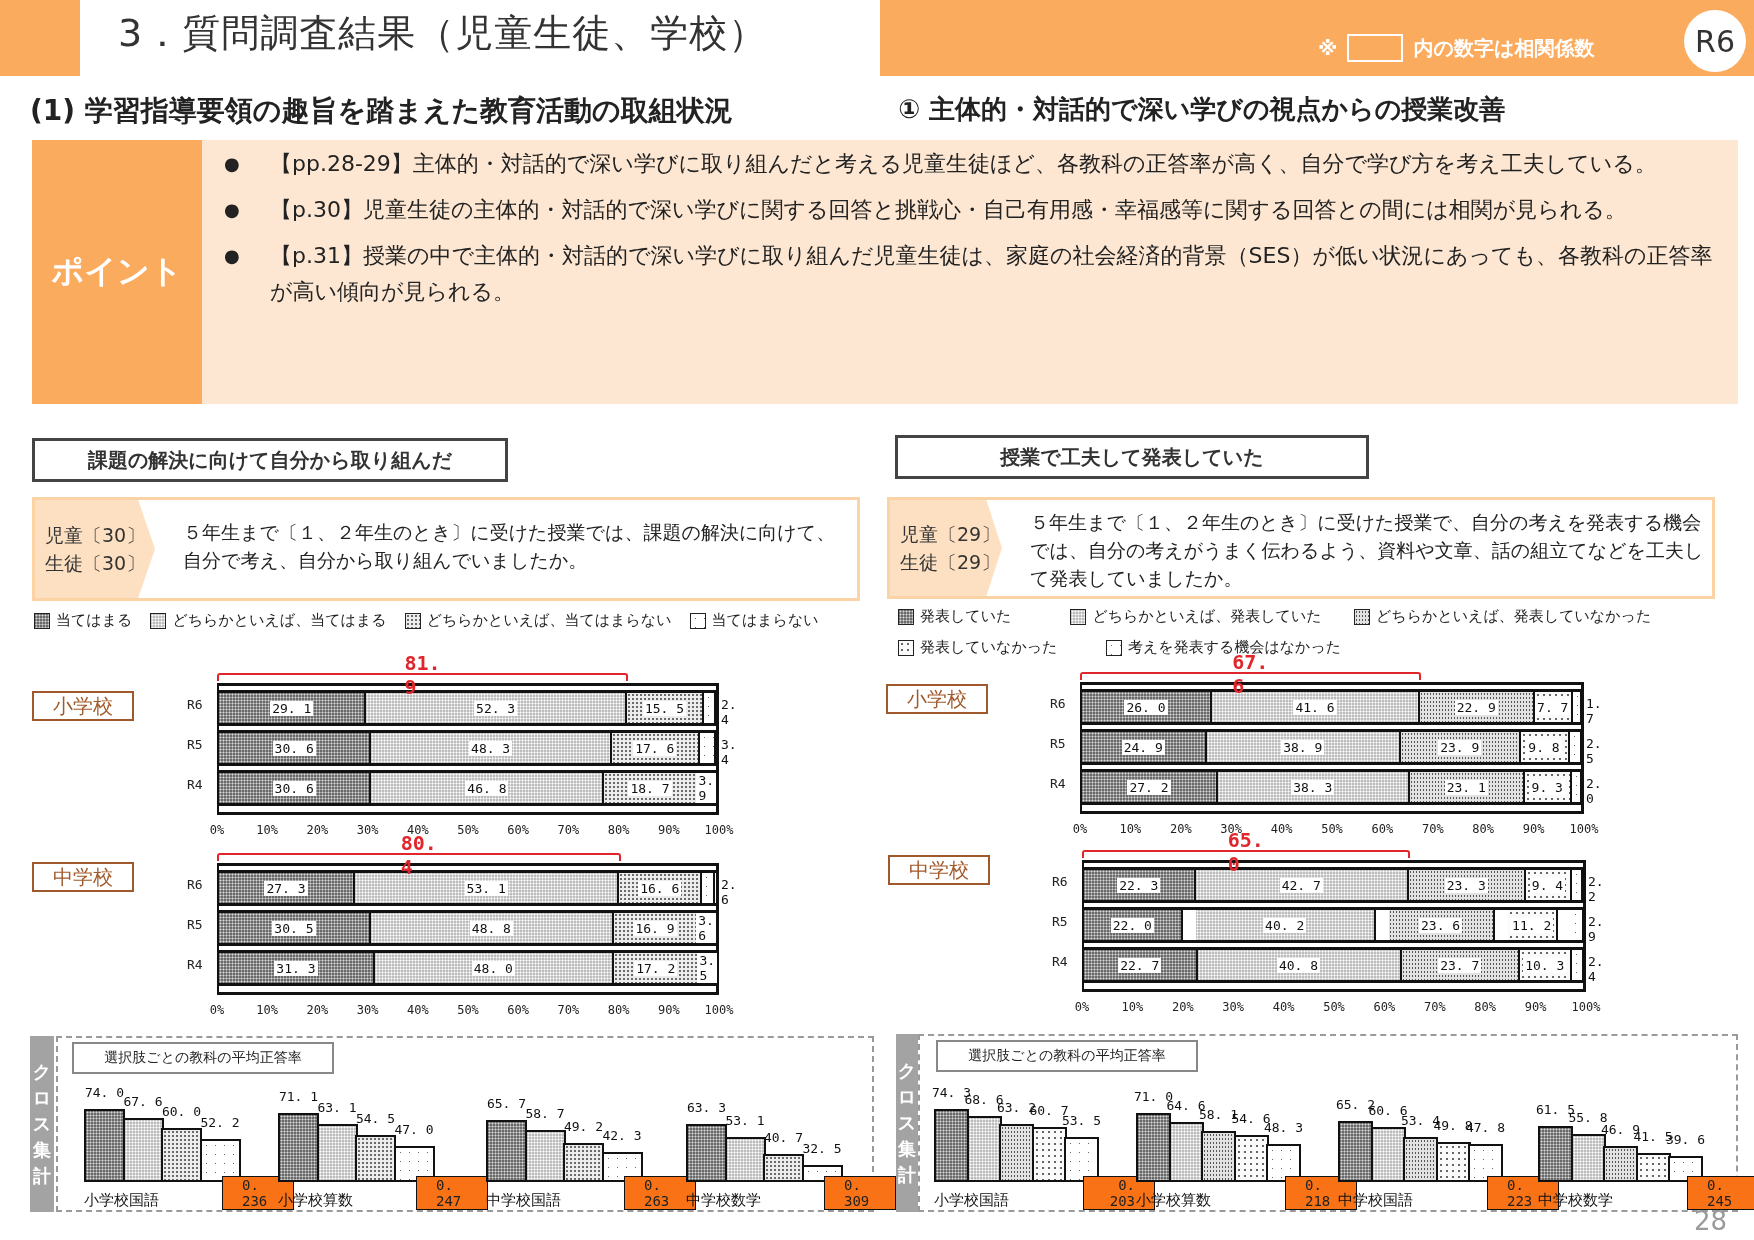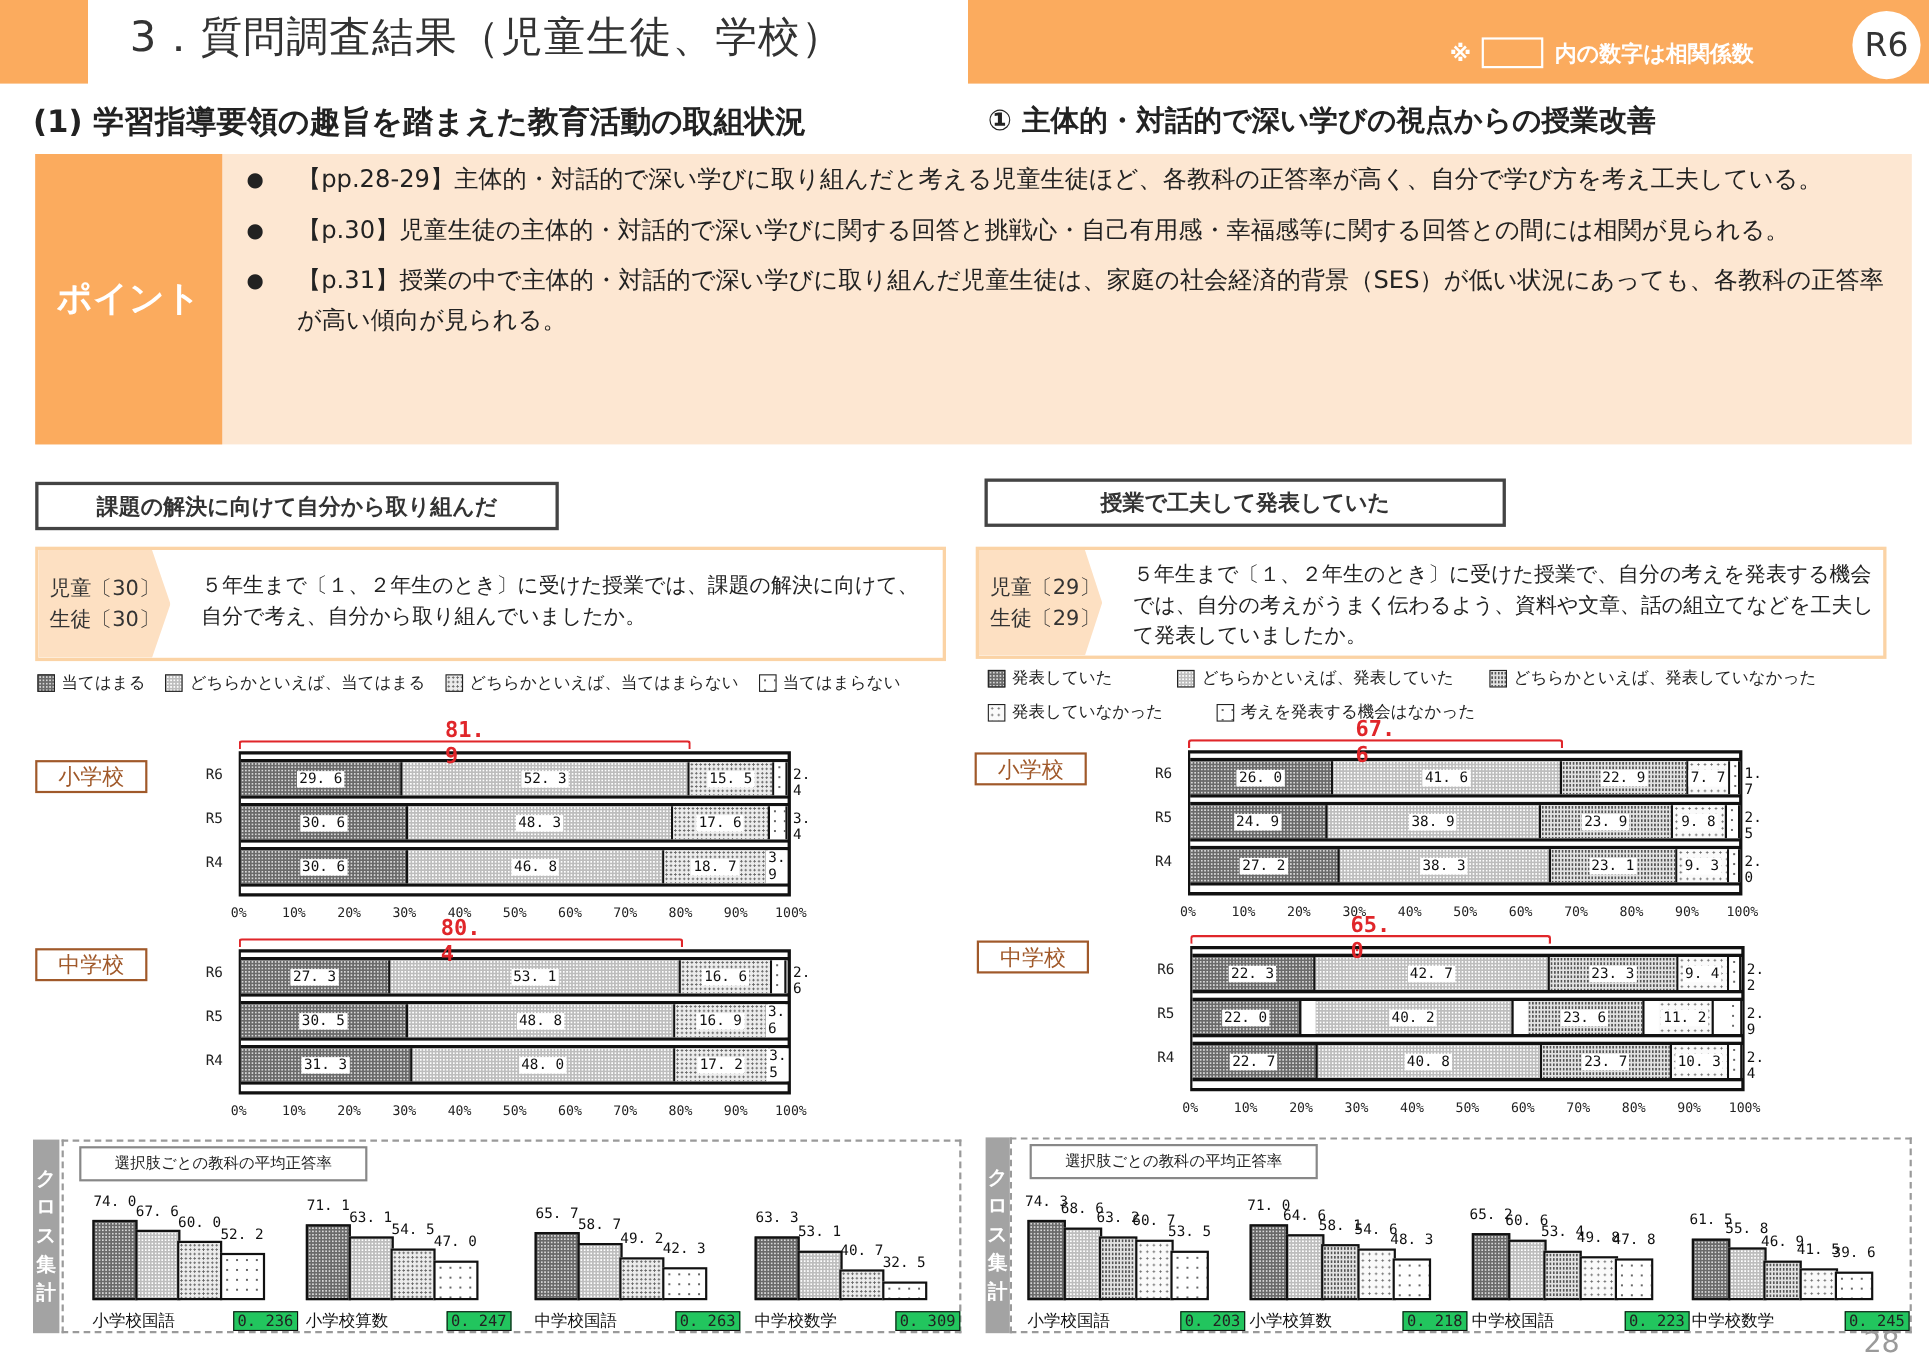--- a/index.html
+++ b/index.html
@@ -59,21 +59,21 @@
 
   
   .cross { position: absolute; border: 2px dashed #9a9a9a; }
   .cross-side { position: absolute; background: #a3a3a3; color: #fff; font-weight: bold; font-size: 18px; display: flex; flex-direction: column; align-items: center; justify-content: center; line-height: 26px; }
   .cross-title { position: absolute; border: 2px solid #888; background: #fff; font-size: 14px; color: #222; display: flex; align-items: center; justify-content: center; }
   .mini { position: absolute; }
   .mini-bars { position: absolute; bottom: 28px; left: 0; display: flex; align-items: flex-end; }
   .mbar { border: 2.5px solid #111; margin-right: -2.5px; position: relative; }
   .mval { position: absolute; top: -26px; left: 50%; transform: translateX(-50%); font-family: "DejaVu Sans Mono", monospace; font-size: 13px; color: #111; white-space: nowrap; }
   .mini-name { position: absolute; bottom: 0; left: 0; font-size: 15px; color: #111; }
-  .mini-corr { position: absolute; bottom: 0; border: 1.5px solid #111; font-family: "DejaVu Sans Mono", monospace; font-size: 14px; padding: 0 3px; background: #22c55e; }
+  .mini-corr { position: absolute; bottom: 0; border: 1.5px solid #111; font-family: "DejaVu Sans Mono", monospace; font-size: 14px; padding: 0 19px; background: #f97316; margin-left: 10px; }
 
   .page-num { left: 1694px; top: 1206px; font-size: 26px; color: #9a9a9a; }
 </style>
 </head>
 <body>
 
 <div class="abs hdr-left"></div>
 <div class="abs hdr-white"></div>
 <div class="abs hdr-title">3．質問調査結果（児童生徒、学校）</div>
 <div class="abs hdr-right"></div>
@@ -120,21 +120,21 @@
       <span class="sw p5"></span>
       <span>当てはまらない</span>
     </div>
 </div>
 
 <div class="abs school-tag" style="left:32px;top:691px;">小学校</div>
 <div class="chart" id="chartL1" style="left:217px;top:665px;">
     <div class="plot" style="left: 0px; top: 18px; width: 502px; height: 132px;">
       <div class="row" style="top: 4px; width: 498px;">
         <div class="seg p1" style="width: 147.408px;">
-          <span>29. 6</span>
+          <span>29. 1</span>
         </div>
         <div class="seg p2" style="width: 260.454px;">
           <span>52. 3</span>
         </div>
         <div class="seg p3" style="width: 77.19px;">
           <span>15. 5</span>
         </div>
         <div class="seg p5" style="width: 11.952px;"></div>
       </div>
       <div class="row" style="top: 44px; width: 498px;">

